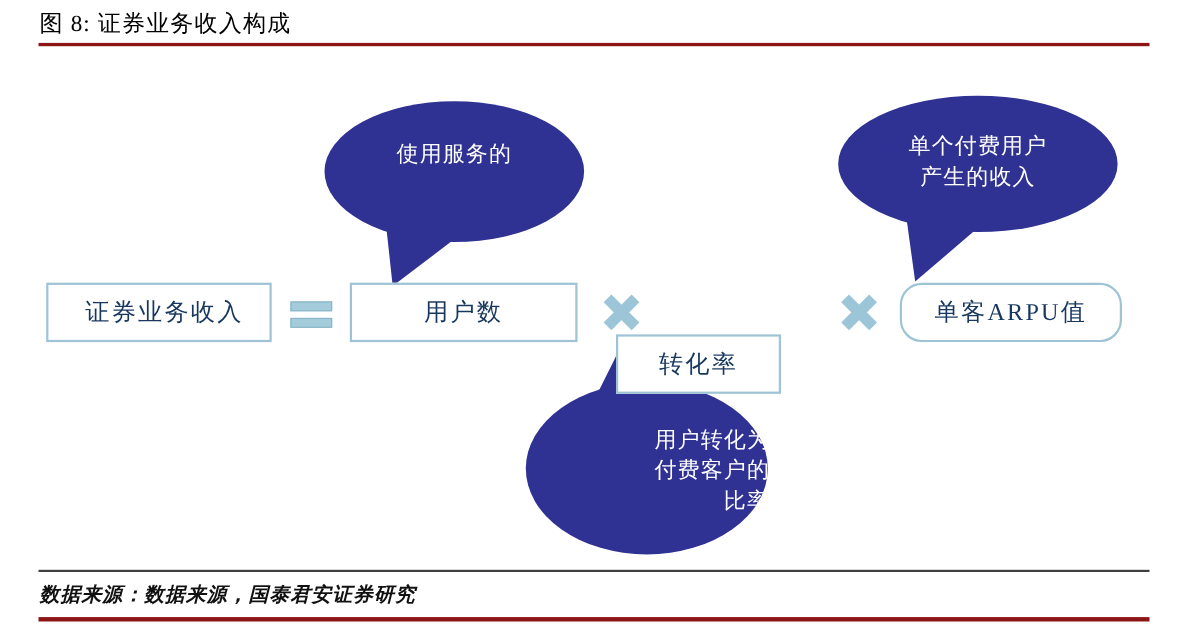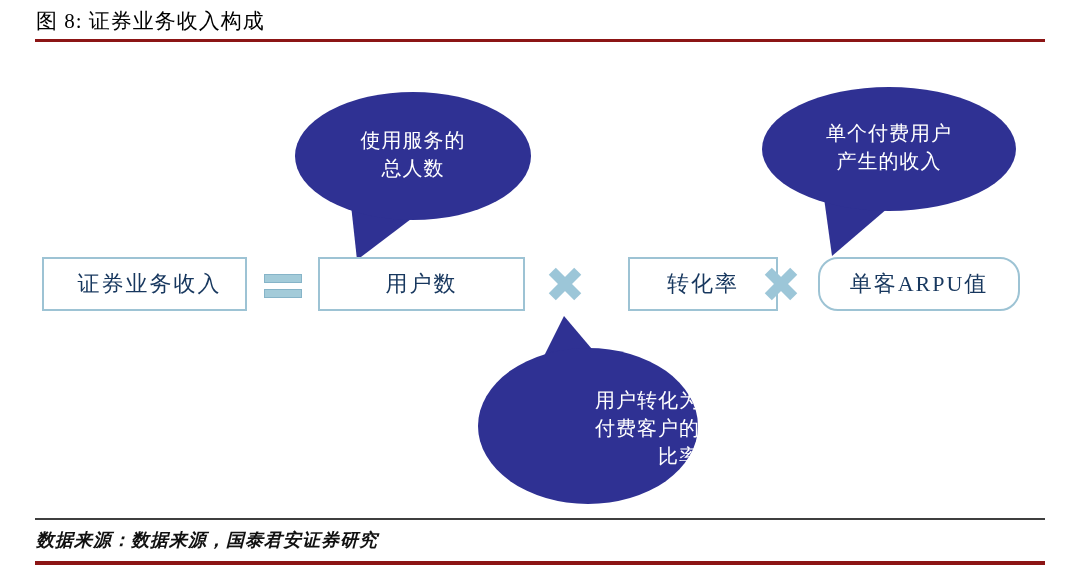--- a/index.html
+++ b/index.html
@@ -22,21 +22,21 @@
   }
   .diagram { position:absolute; left:0; top:42px; width:1080px; height:476px; }
 
   .fbox {
     position:absolute; height:54px; top:215px; background:#ffffff;
     border:2px solid #9DC3D4; color:#17375E; font-size:22px;
     display:flex; align-items:center; justify-content:center; letter-spacing:2px;
   }
   .box-revenue    { left:42px;  width:205px;padding-left:10px; }
   .box-users      { left:318px; width:207px; }
-  .box-conversion { left:628px; width:150px; }
+  .box-conversion { left:560px; width:150px;margin-top:47px; }
   .box-arpu       { left:818px; width:202px;border-radius:20px; }
 
   .op-equals { position:absolute; left:264px; top:232px; width:38px; }
   .op-equals .bar { width:38px; height:9px; background:#A3CBD9; border:1px solid #86B4C8; margin-bottom:6px; }
   .op-times { position:absolute; width:44px; height:44px; top:220px; }
   .times-1 { left:543px; }
   .times-2 { left:759px; }
   .op-times .stroke { position:absolute; left:4px; top:17px; width:36px; height:10px; background:#9CC6D8; }
   .op-times .s1 { transform:rotate(45deg); }
   .op-times .s2 { transform:rotate(-45deg); }
@@ -66,21 +66,20 @@
 
   <div class="diagram">
 
     <div class="bubble bubble-users">
       <svg width="240" height="172" viewBox="0 0 240 172">
         <polygon class="bubble-shape" points="58,115 122,126 64,170"></polygon>
         <ellipse class="bubble-shape" cx="120" cy="66" rx="118" ry="64"></ellipse>
       </svg>
       <div class="bubble-text">
         <span>使用服务的</span>
-        <span>总人数</span>
       </div>
     </div>
 
     <div class="bubble bubble-arpu">
       <svg width="258" height="172" viewBox="0 0 258 172">
         <polygon class="bubble-shape" points="64,112 128,122 72,170"></polygon>
         <ellipse class="bubble-shape" cx="129" cy="63" rx="127" ry="62"></ellipse>
       </svg>
       <div class="bubble-text">
         <span>单个付费用户</span>

